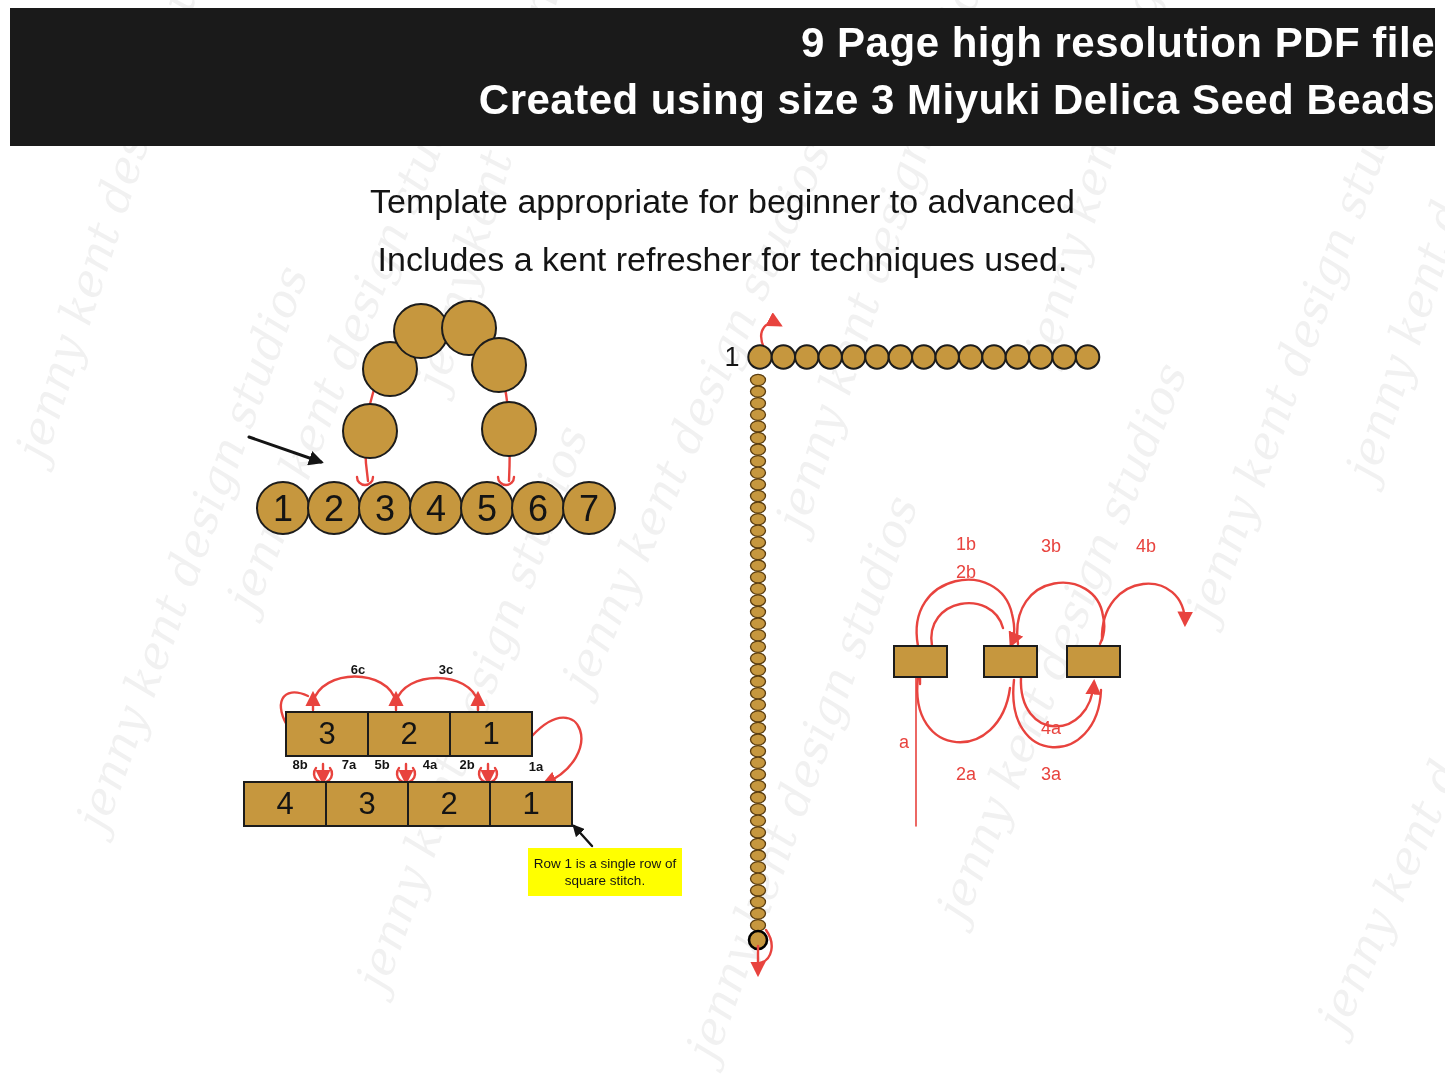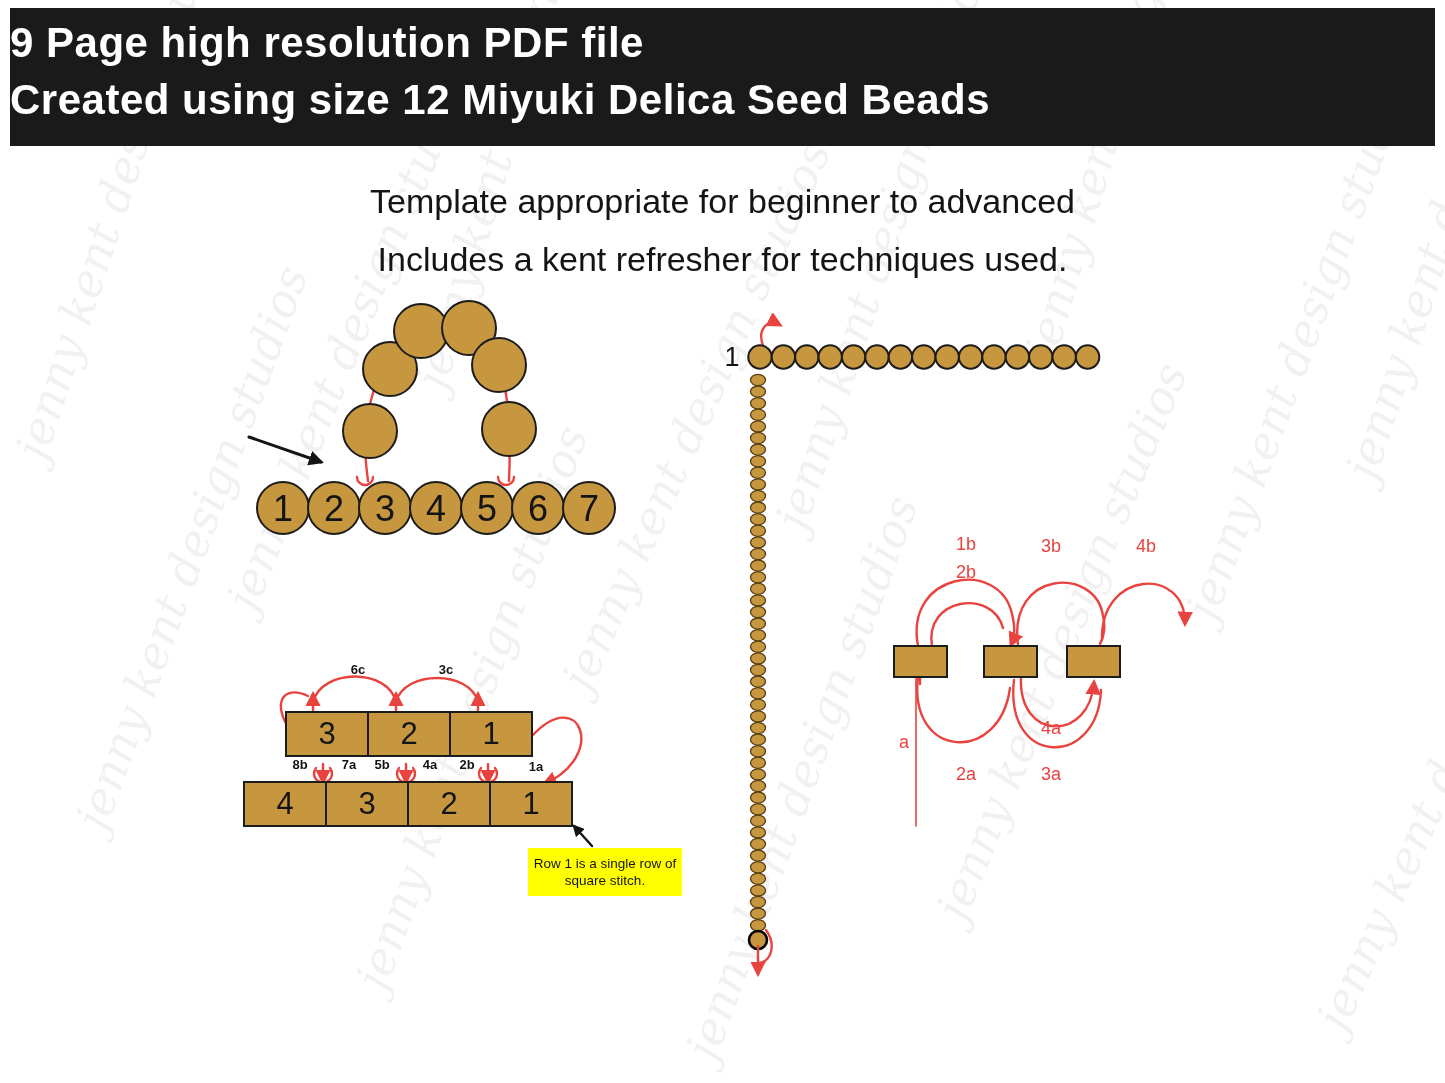--- a/index.html
+++ b/index.html
@@ -4,21 +4,21 @@
 <style>
   *{box-sizing:border-box;margin:0;padding:0}
   html,body{width:1445px;height:1083px}
   body{background:#fff;font-family:"Liberation Sans",sans-serif;position:relative;overflow:hidden}
   .page{position:absolute;inset:0}
   
   .wm{position:absolute;font-family:"DejaVu Serif",serif;font-style:italic;font-size:46px;
       color:rgba(40,40,40,0.065);white-space:nowrap;transform-origin:left center;pointer-events:none}
   
   .banner{position:absolute;left:10px;right:10px;top:8px;height:138px;background:var(--banner-bg,#1a1a1a);
-      color:var(--banner-fg,#fff);text-align:left;padding-top:6px}
+      color:var(--banner-fg,#fff);text-align:right;padding-top:6px}
   .banner-line{font-size:42px;font-weight:700;line-height:57px;letter-spacing:0.5px}
   
   .subtitle{position:absolute;left:0;right:0;top:172px;text-align:center;color:#141414}
   .subtitle div{font-size:34px;font-weight:400;line-height:58px}
   
   svg{position:absolute;overflow:visible}
   .bead{fill:var(--bead,#C6973E);stroke:var(--outline,#1c1c1c);stroke-width:2}
   .smallbead{fill:var(--bead,#C6973E);stroke:#5a3d10;stroke-width:1.3}
   .endbead{fill:var(--bead,#C6973E);stroke:#000;stroke-width:2.6}
   .rectbead{fill:var(--bead,#C6973E);stroke:var(--outline,#1c1c1c);stroke-width:2}
@@ -60,21 +60,21 @@
         <path d="M0,0 L10,5 L0,10 Z" fill="var(--thread,#E8433E)"></path>
       </marker>
       <marker id="arrBlack" viewBox="0 0 10 10" refX="8" refY="5" markerWidth="5" markerHeight="5" orient="auto">
         <path d="M0,0 L10,5 L0,10 Z" fill="#141414"></path>
       </marker>
     </defs>
   </svg>
 
   <header class="banner">
     <div class="banner-line">9 Page high resolution PDF file</div>
-    <div class="banner-line">Created using size 12 Miyuki Delica Seed Beads</div>
+    <div class="banner-line">Created using size 3 Miyuki Delica Seed Beads</div>
   </header>
 
   <div class="subtitle">
     <div>Template appropriate for beginner to advanced</div>
     <div>Includes a kent refresher for techniques used.</div>
   </div>
 
   <svg style="left:225px;top:295px" width="430" height="265" viewBox="0 0 430 265">
 
     <path class="thread" d="M 143 186 C 133 120, 152 64, 188 38 C 220 17, 260 26, 272 62 C 284 94, 286 142, 284 186"></path>

